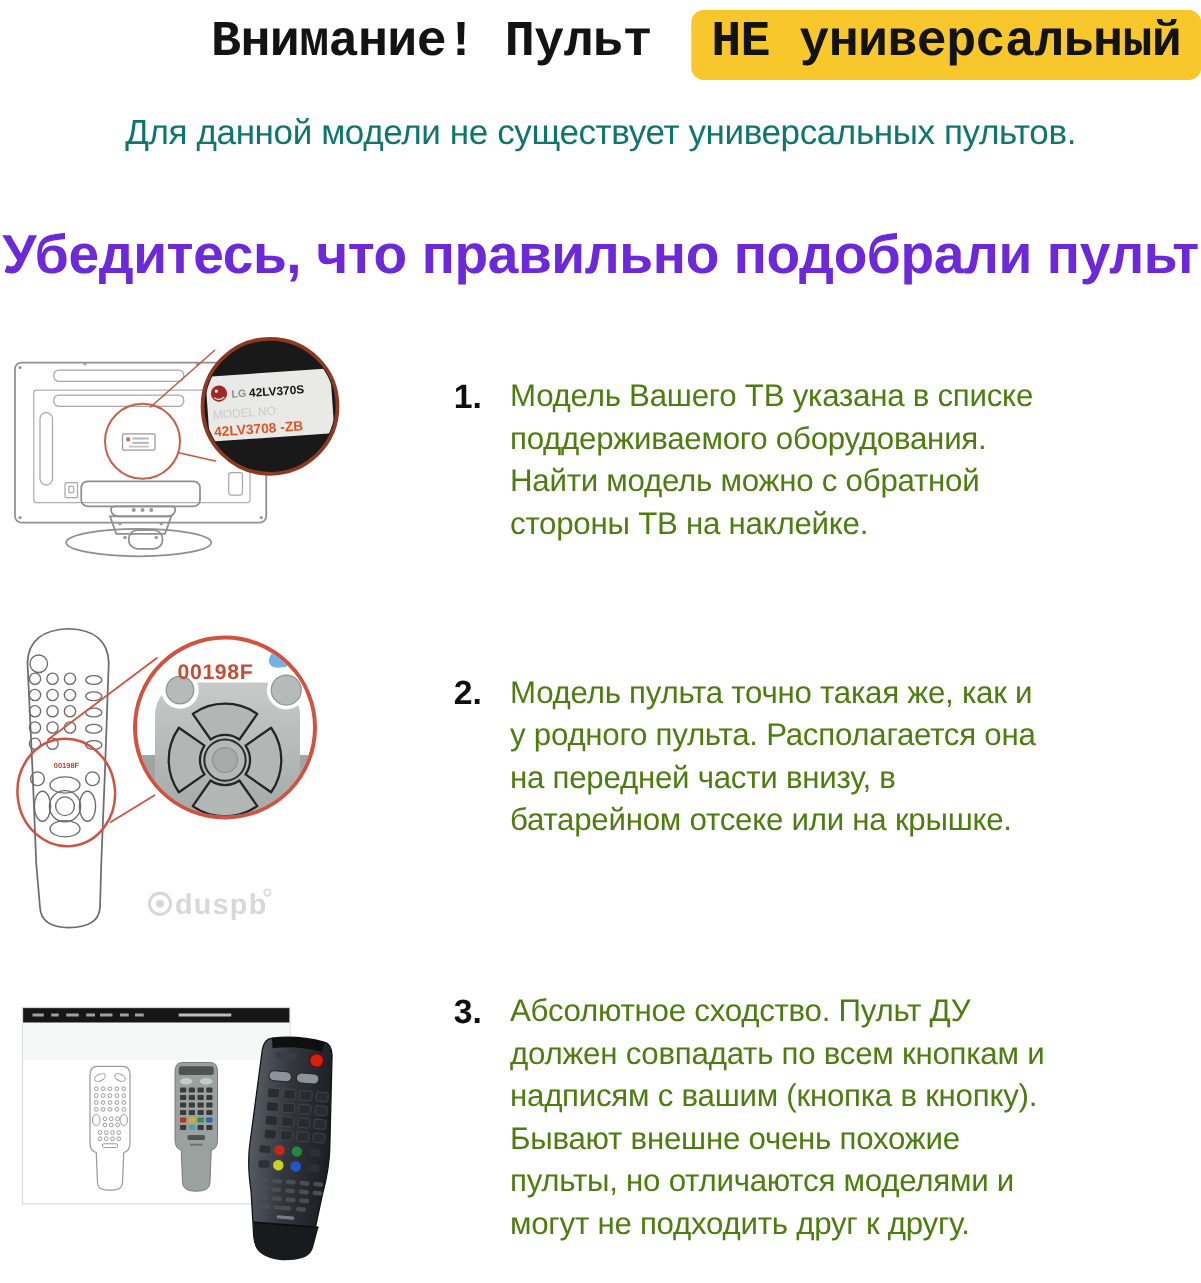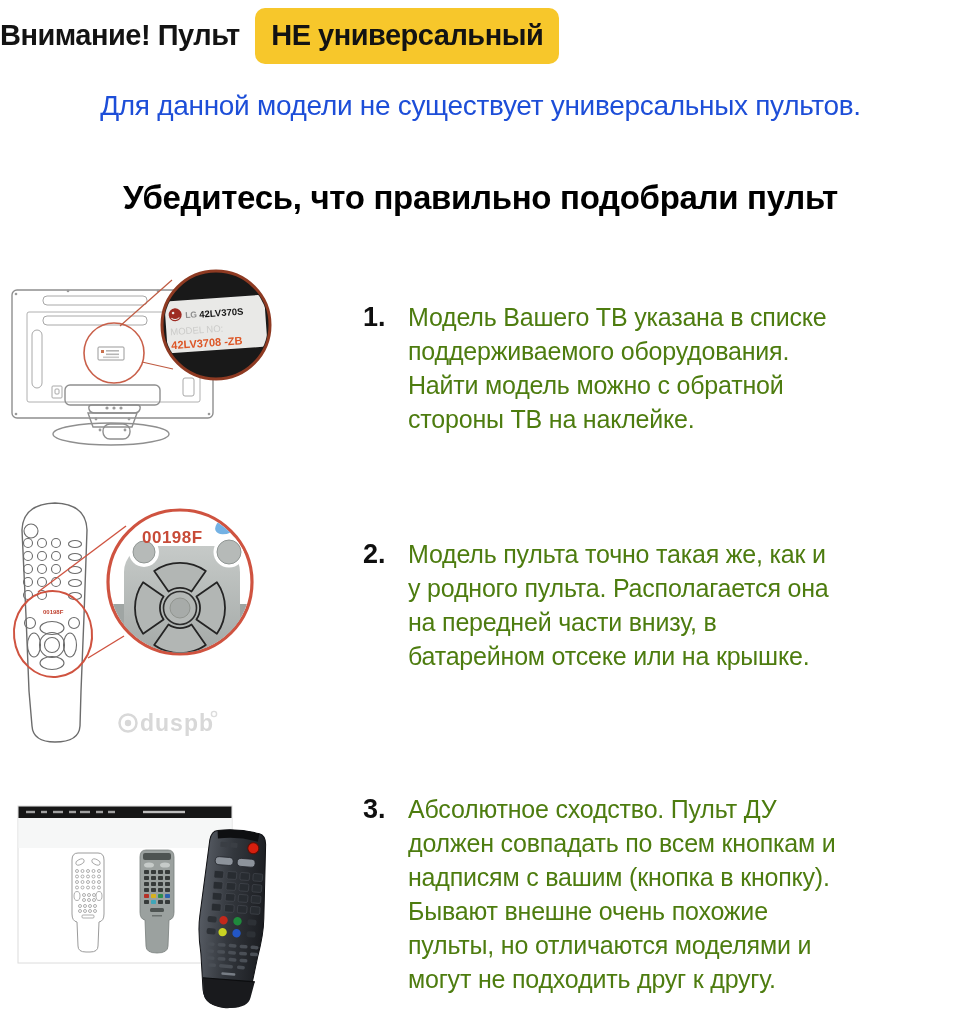--- a/index.html
+++ b/index.html
@@ -2,35 +2,35 @@
 <html><head>
 <meta charset="utf-8">
 <style>
   html,body { margin:0; padding:0; background:#fff; }
   .page {
     position:relative; width:961px; height:1026px; background:#ffffff;
     font-family:"Liberation Sans", sans-serif; overflow:hidden; color:#141414;
   }
   
   .title-row {
-    position:absolute; top:8px; left:0; width:100%; text-align:left;
-    font-size:29px; font-weight:bold; letter-spacing:-0.5px; color:#131313;
-    line-height:52px; white-space:nowrap;
+    position:absolute; top:8px; left:0; width:100%; text-align:right;
+    font-size:40px; font-weight:bold; letter-spacing:-0.5px; color:#131313;
+    line-height:52px; white-space:nowrap;font-family:Liberation Mono, monospace;
   }
   .title-highlight {
     display:inline-block; background:#f7c72b; border-radius:10px;
     padding:1px 16px 3px 16px; margin-left:8px; color:#131313;
   }
   .subtitle {
     position:absolute; top:90px; left:0; width:100%; text-align:center;
-    font-size:28px; font-weight:400; color:#1d4ed8; letter-spacing:-0.3px;
+    font-size:28px; font-weight:400; color:#0f766e; letter-spacing:-0.3px;
   }
   .section-heading {
     position:absolute; top:179px; left:0; width:100%; text-align:center;
-    font-size:33px; font-weight:bold; color:#000000; letter-spacing:-0.3px;
+    font-size:44px; font-weight:bold; color:#6d28d9; letter-spacing:-0.3px;
   }
   
   .step { position:absolute; left:363px; display:flex; align-items:flex-start; }
   .step-1 { top:300px; }
   .step-2 { top:537px; }
   .step-3 { top:792px; }
   .step-num {
     flex:none; width:45px; font-size:27px; font-weight:bold; color:#0f0f0f;
     line-height:34px;
   }

